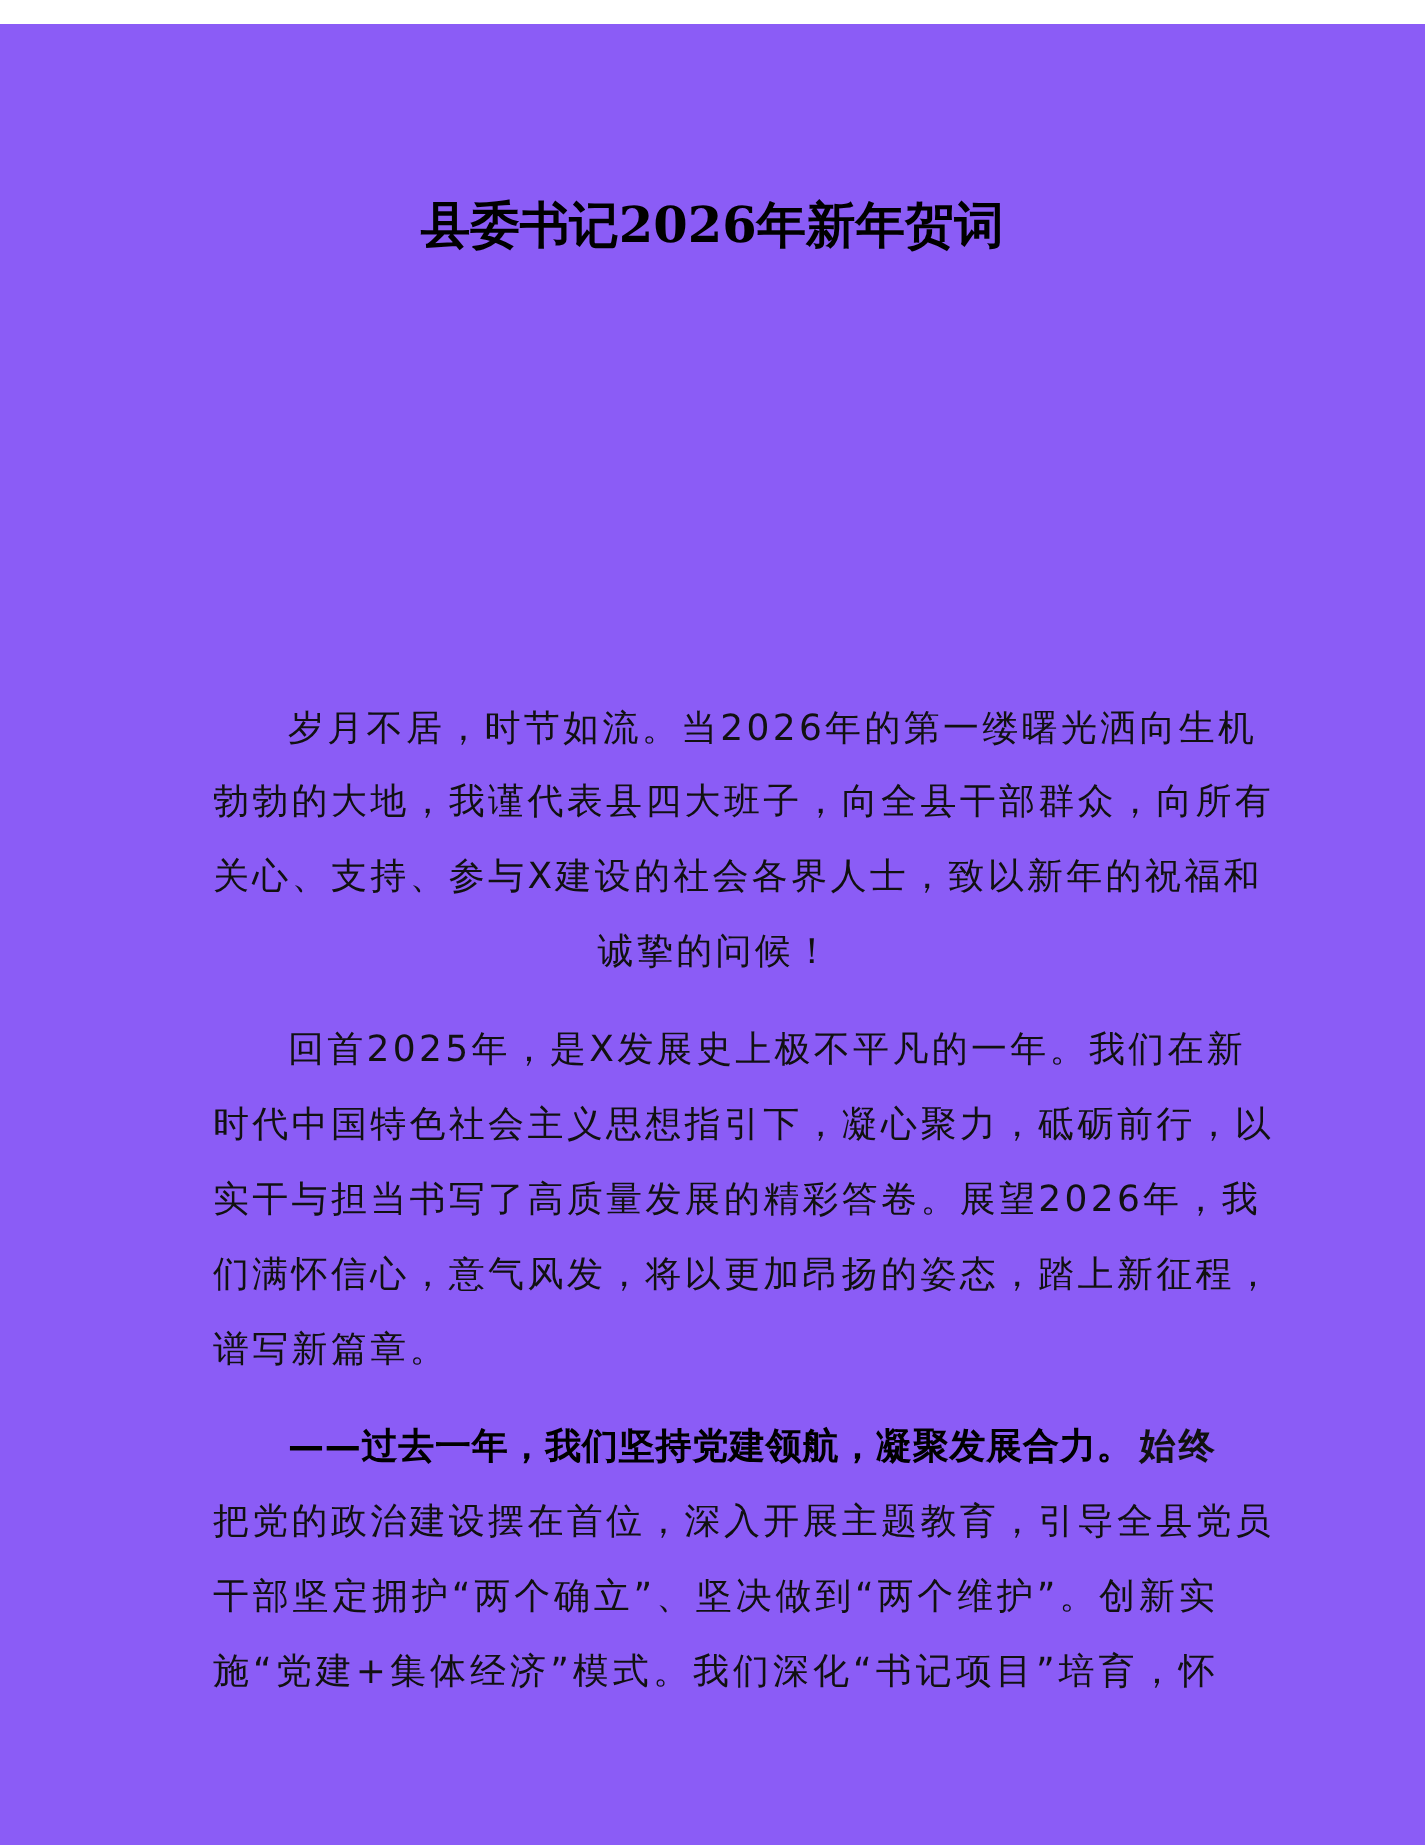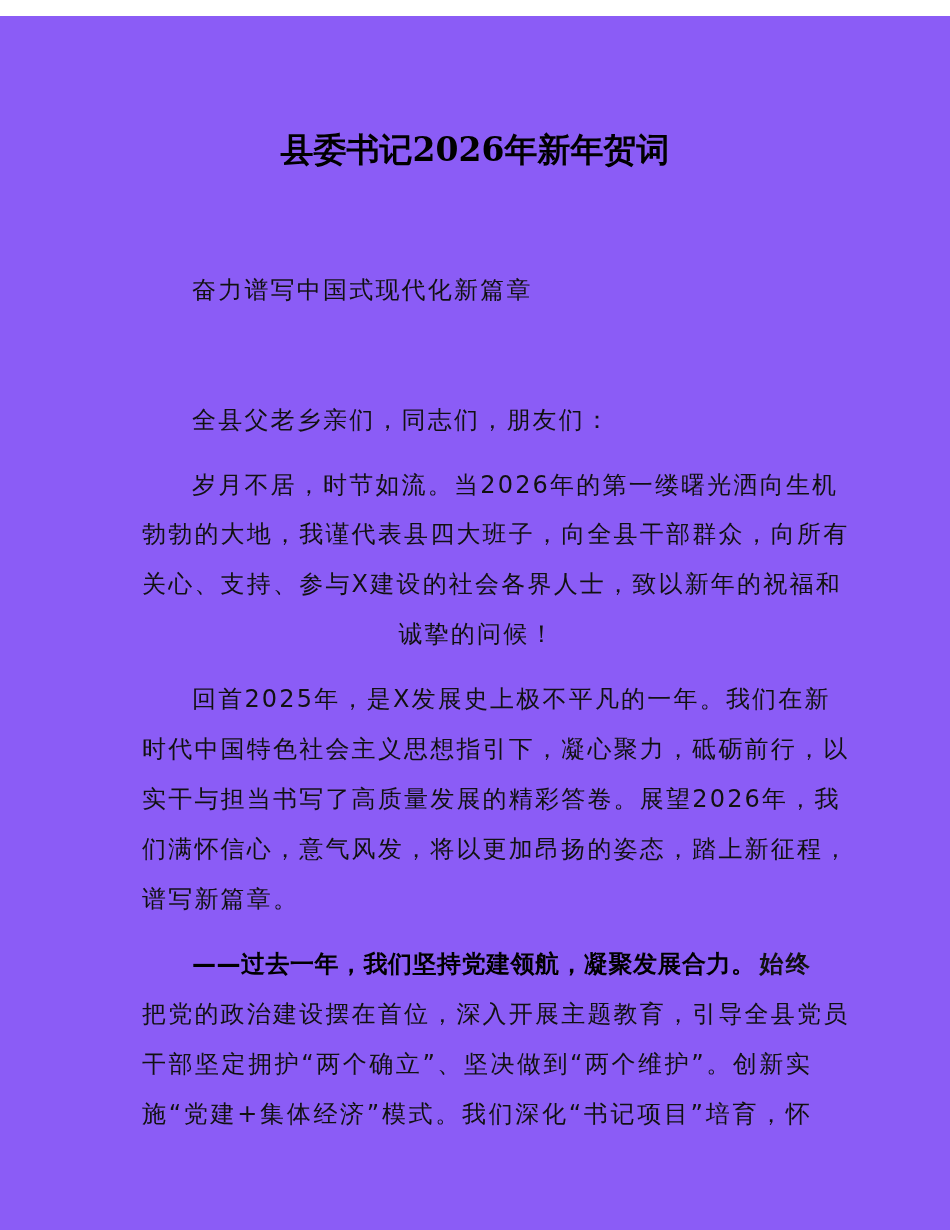--- a/index.html
+++ b/index.html
@@ -22,22 +22,20 @@
   .indent { left: 192px; width: 620px; }
   .justify { text-align-last: justify; text-align: justify; }
   .bold { font-weight: bold; color: #000; }
 </style>
 </head>
 <body>
 
 <div class="page">
   <div class="title">县委书记2026年新年贺词</div>
 
-  <div class="line indent" style="top:258px;">奋力谱写中国式现代化新篇章</div>
-  <div class="line indent" style="top:388px;">全县父老乡亲们，同志们，朋友们：</div>
 
   <div>
     <div class="line indent justify" style="top:453px;">岁月不居，时节如流。当2026年的第一缕曙光洒向生机</div>
     <div class="line justify" style="top:502px;">勃勃的大地，我谨代表县四大班子，向全县干部群众，向所有</div>
     <div class="line justify" style="top:552px;">关心、支持、参与X建设的社会各界人士，致以新年的祝福和</div>
     <div class="line" style="top:602px;text-align:center;">诚挚的问候！</div>
   </div>
 
   <div>
     <div class="line indent justify" style="top:667px;">回首2025年，是X发展史上极不平凡的一年。我们在新</div>

